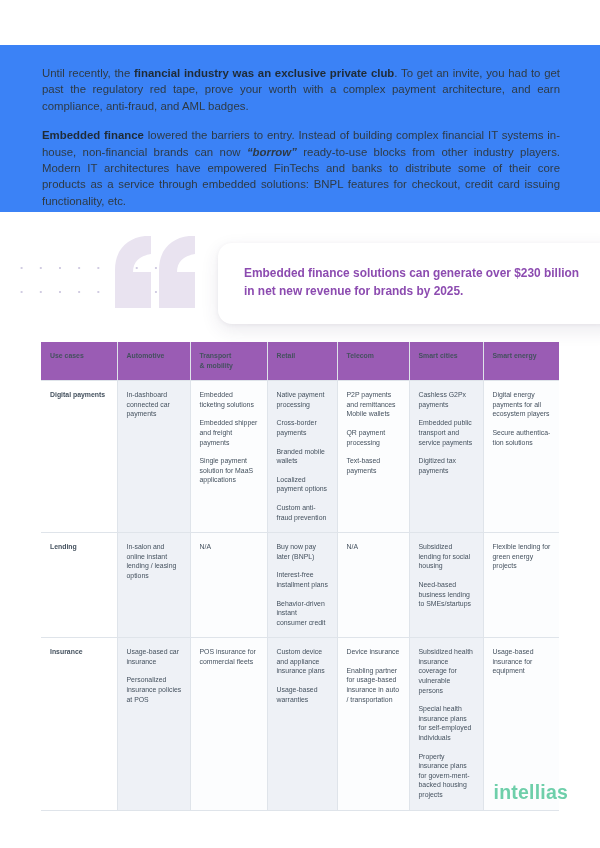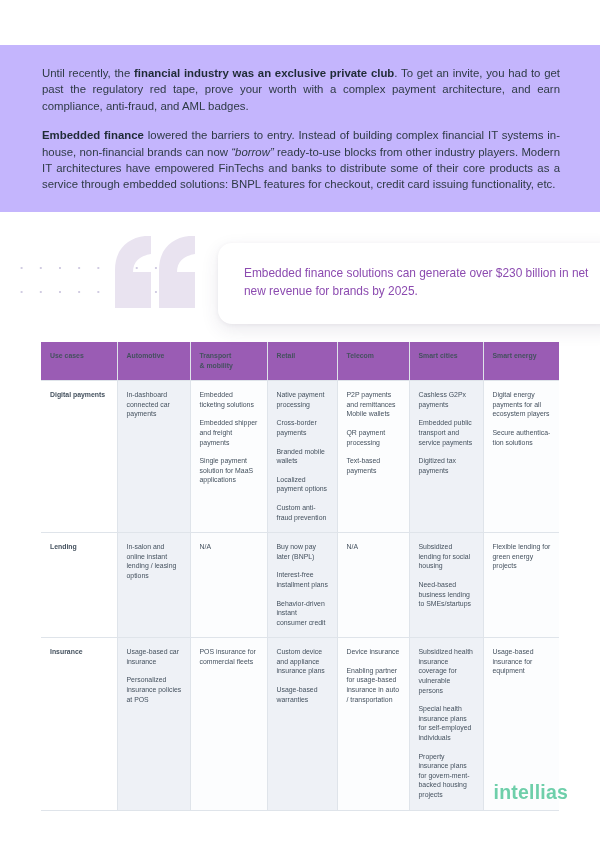--- a/index.html
+++ b/index.html
@@ -12,37 +12,37 @@
     position: relative;
     overflow: hidden;
     -webkit-font-smoothing: antialiased;
   }
 
   
   .intro-band {
     position: absolute;
     left: 0; top: 45px;
     width: 600px; height: 167px;
-    background: #c4b5fd;
+    background: #3b82f6;
   }
   .intro-inner {
     position: absolute;
     left: 42px; top: 20px;
     width: 518px;
   }
   .para {
     margin: 0 0 13px 0;
     font-size: 11.4px;
     line-height: 16.4px;
     color: #2e3a45;
     text-align: justify;
   }
   .para:last-child { margin-bottom: 0; }
   .para b { font-weight: 700; color: #1f2b36; }
-  .para i { font-style: italic; }
+  .para i { font-style: italic; font-weight: bold; }
 
   
   .quote-section {
     position: absolute;
     left: 0; top: 212px;
     width: 600px; height: 120px;
     background: #ffffff;
   }
   .dot-grid {
     position: absolute;
@@ -66,21 +66,21 @@
     padding: 22px 26px 24px 26px;
     background: #ffffff;
     border-radius: 14px 0 0 14px;
     box-shadow: 0 6px 18px rgba(60,50,90,0.10), 0 1px 4px rgba(60,50,90,0.06);
     z-index: 3;
   }
   .quote-text {
     margin: 0;
     font-size: 11.9px;
     line-height: 17.5px;
-    font-weight: 400;
+    font-weight: 700;
     color: #8c4bb0;
   }
 
   
   .table-wrap {
     position: absolute;
     left: 41px; top: 342px;
     width: 518px;
   }
   table.matrix {

